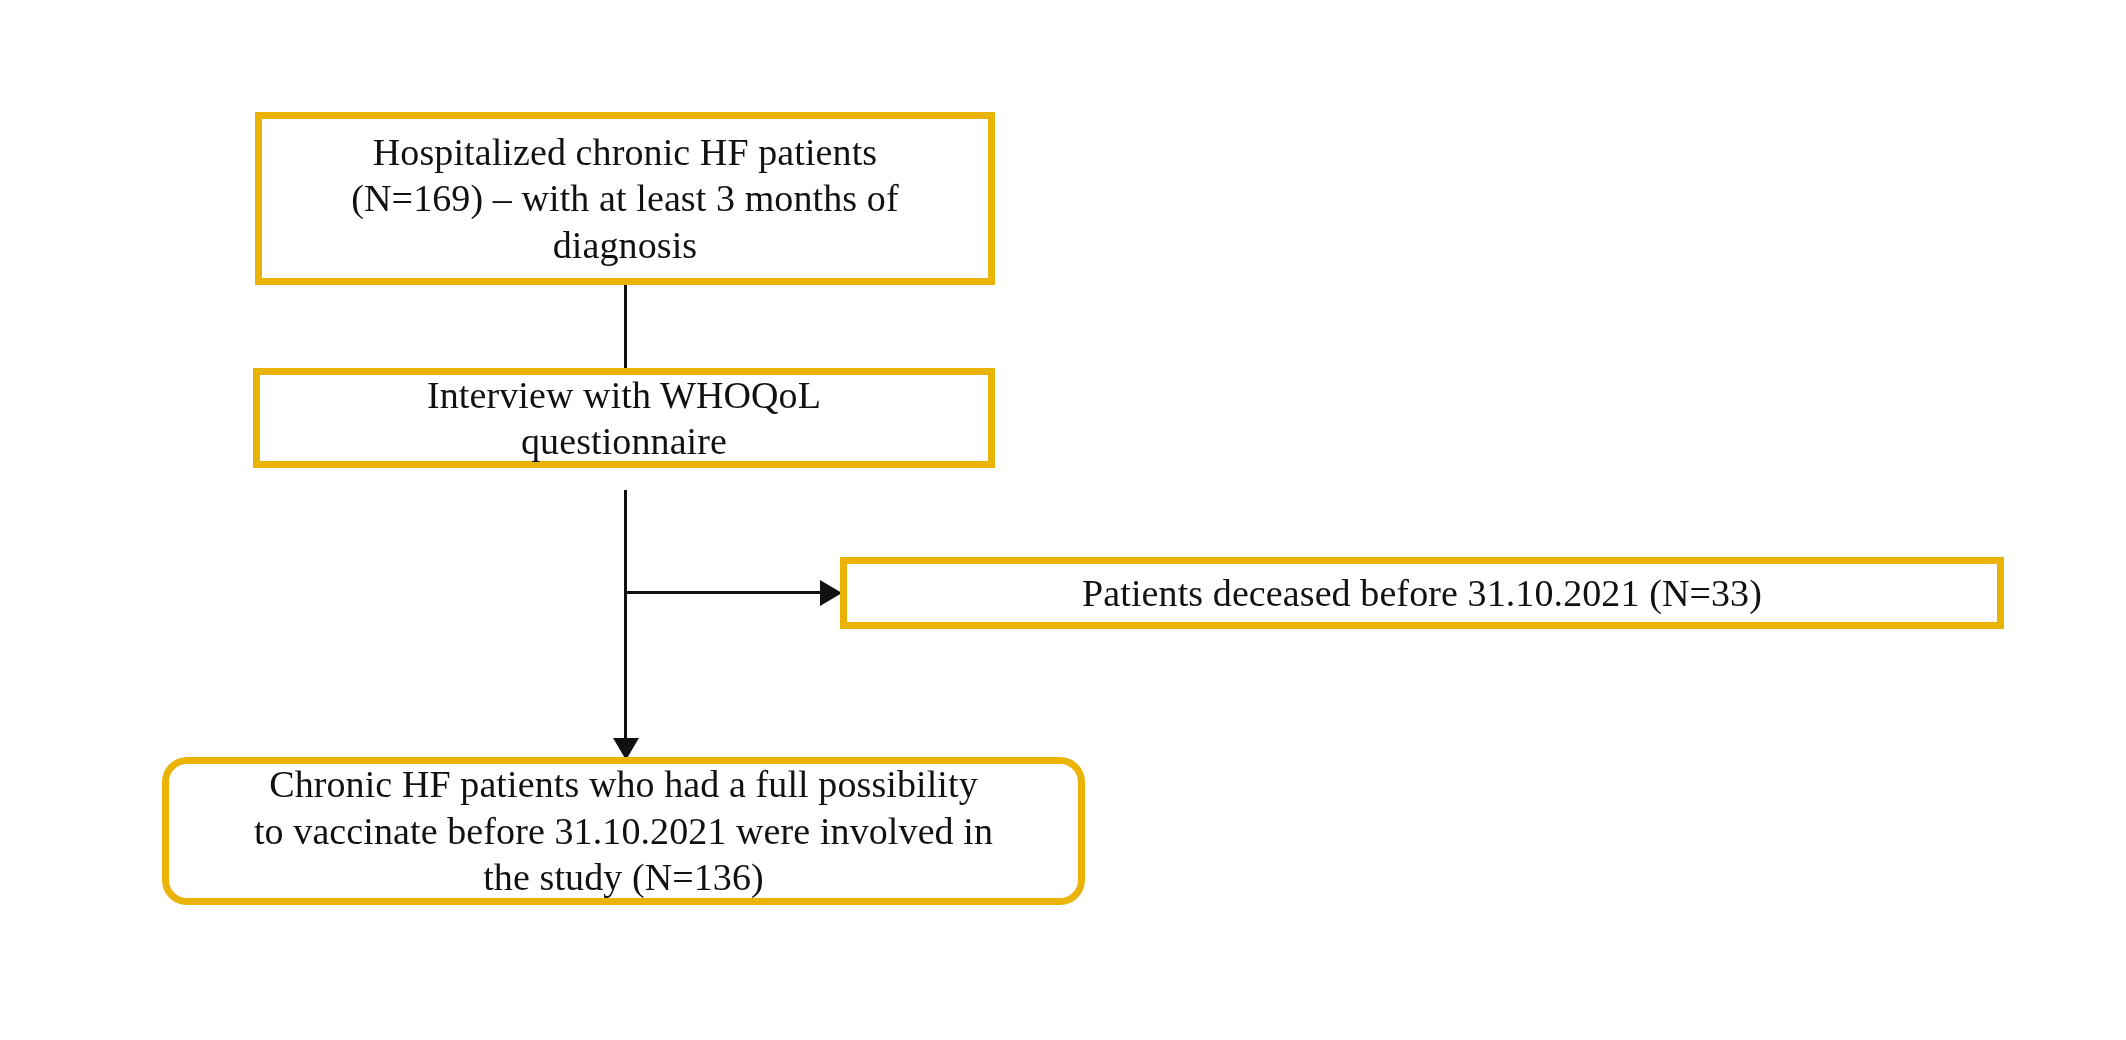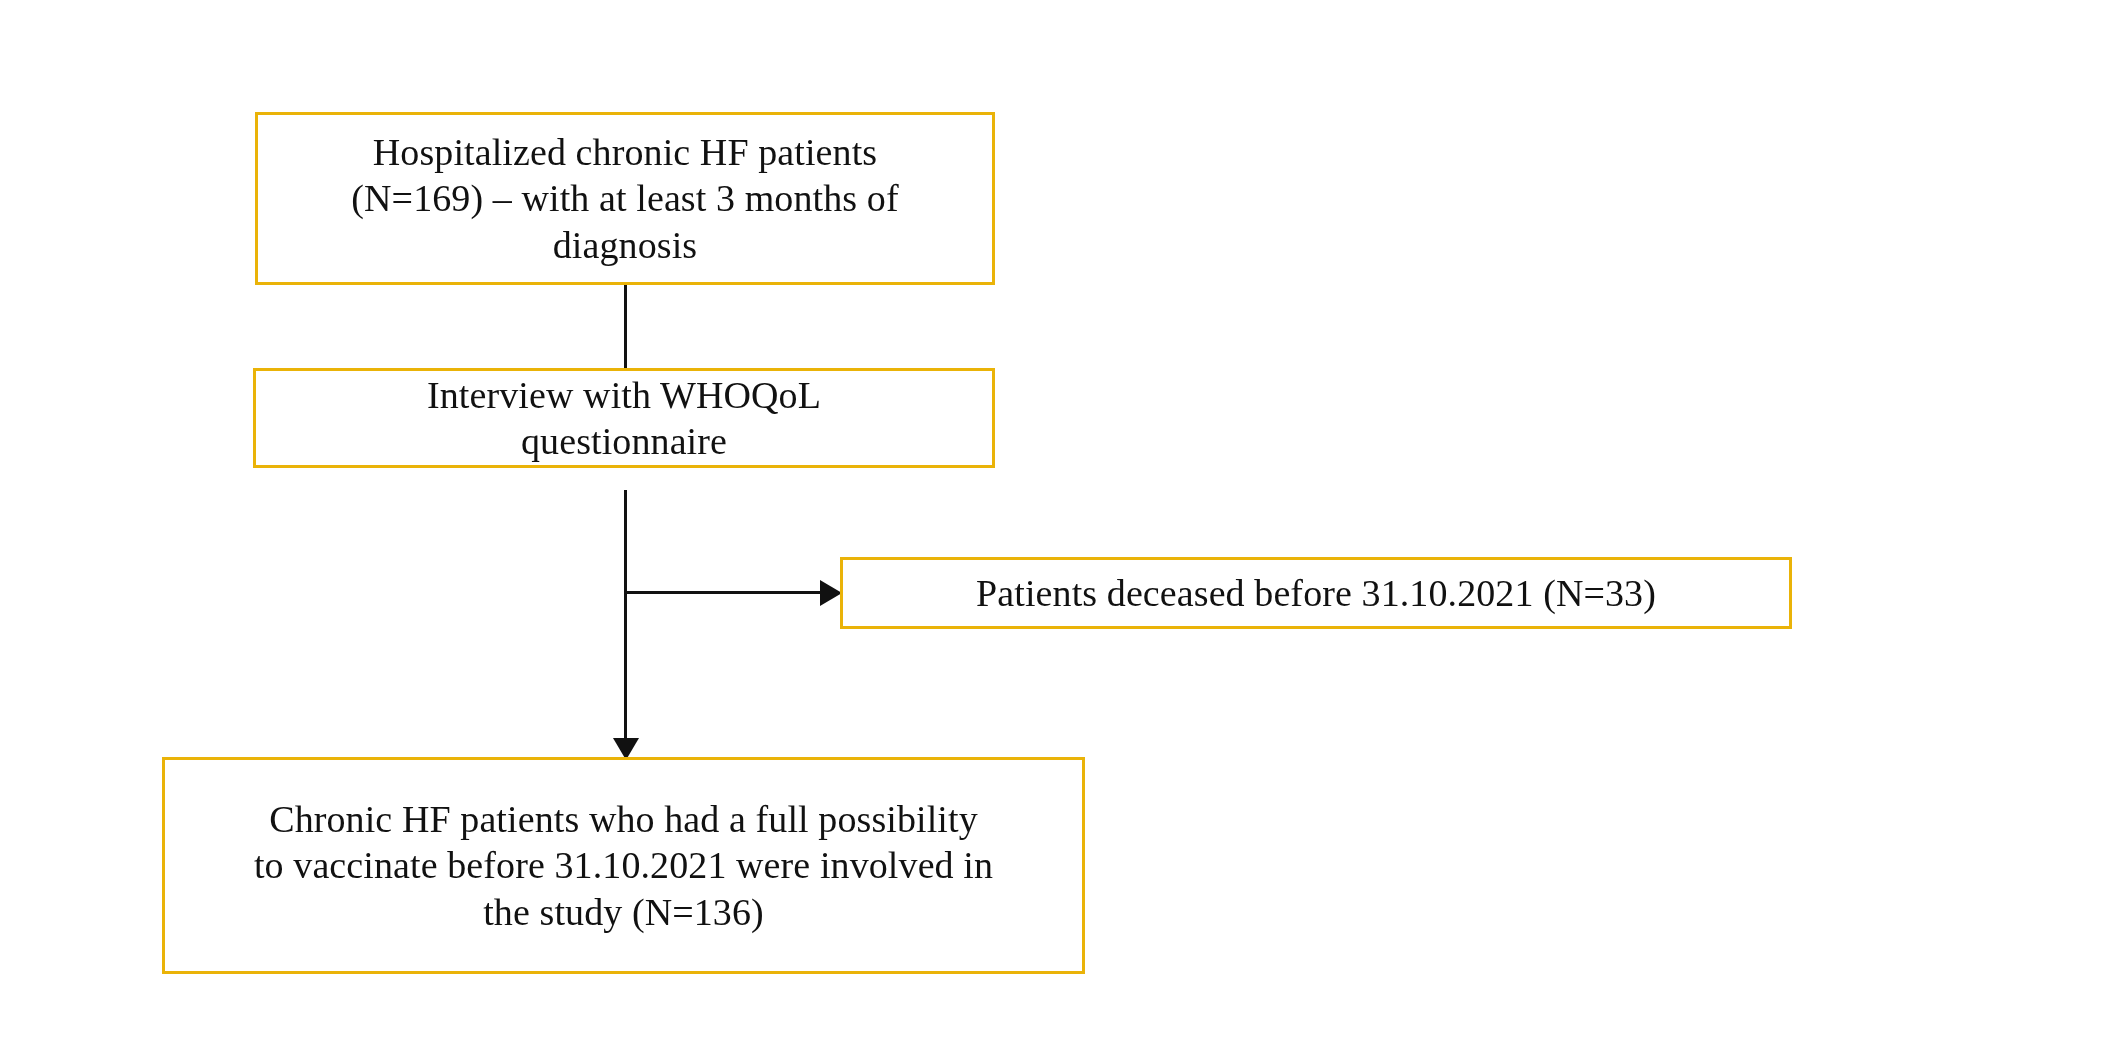--- a/index.html
+++ b/index.html
@@ -11,43 +11,43 @@
     position: relative;
     width: 2126px;
     height: 1040px;
     background: #ffffff;
     overflow: hidden;
     font-family: "Liberation Serif", "DejaVu Serif", serif;
   }
   .node {
     position: absolute;
     box-sizing: border-box;
-    border: 3px solid #eab308;
+    border: 7px solid #eab308;
     background: #ffffff;
     display: flex;
     align-items: center;
     justify-content: center;
     text-align: center;
     color: #111111;
     font-size: 38px;
     line-height: 1.22;
     letter-spacing: 0.1px;
   }
   .node .node-text {
     display: block;
     width: 100%;
     padding: 0 10px;
     white-space: pre-line;
   }
 
   
   #node-cohort    { left: 255px;  top: 112px; width: 740px;  height: 173px; }
   #node-interview { left: 253px;  top: 368px; width: 742px;  height: 100px; }
-  #node-deceased  { left: 840px;  top: 557px; width: 952px; height: 72px;  }
-  #node-included  { left: 162px;  top: 757px; width: 923px;  height: 217px; }
+  #node-deceased  { left: 840px;  top: 557px; width: 1164px; height: 72px;  }
+  #node-included  { left: 162px;  top: 757px; width: 923px;  height: 148px; border-radius: 25px; }
 
   
   .conn-vline {
     position: absolute;
     background: #111111;
     width: 3px;
   }
   .conn-hline {
     position: absolute;
     background: #111111;

